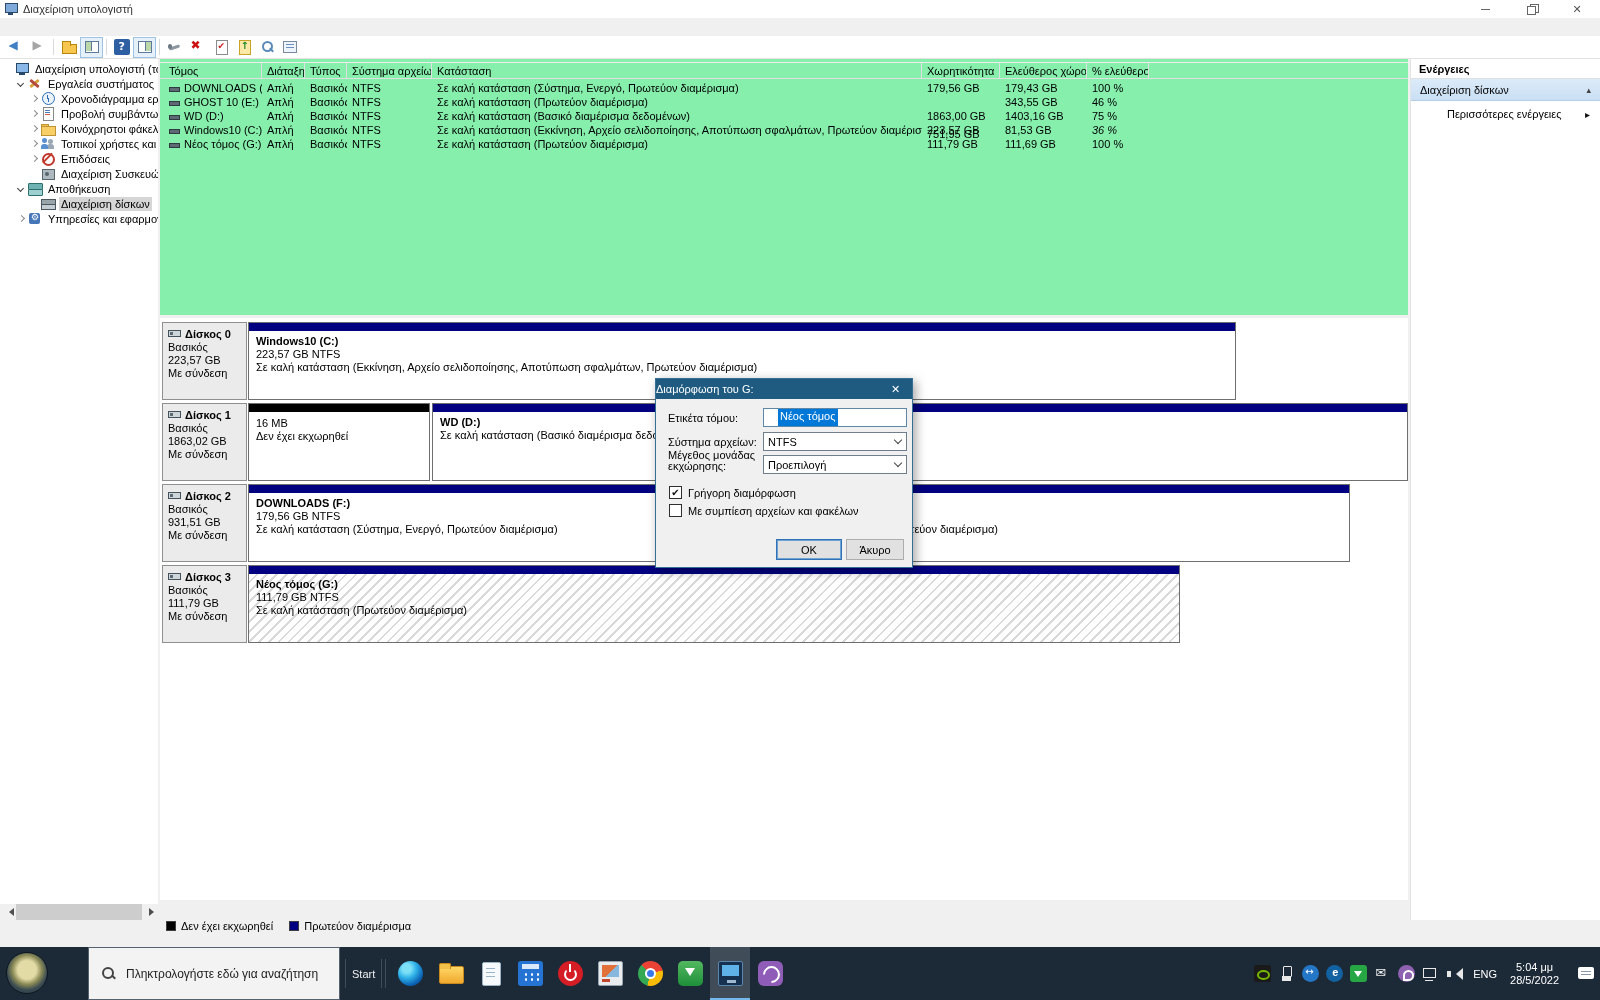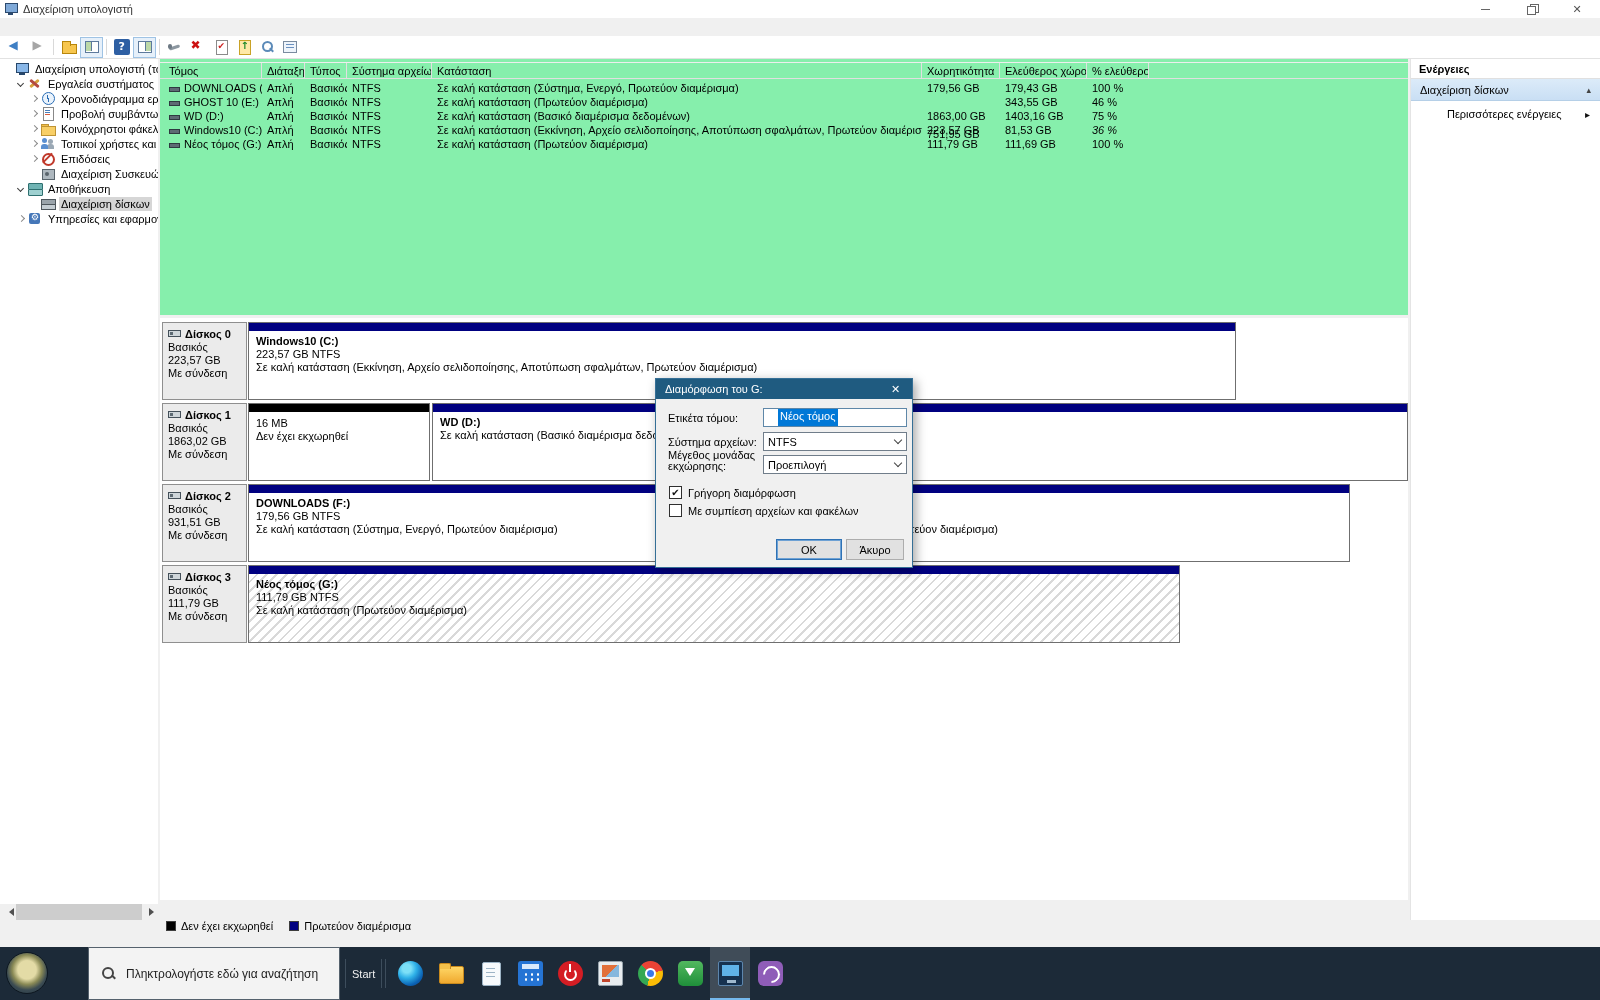--- a/index.html
+++ b/index.html
@@ -119,21 +119,21 @@
   
   #actions{position:absolute;left:1410px;top:59px;width:190px;bottom:27px;background:#fff;border-left:1px solid #e4e4e4}
   .ahdr{height:20px;padding:4px 0 0 8px;font-weight:bold;border-bottom:1px solid #e0e0e0}
   .agroup{height:22px;background:linear-gradient(#dcebf9,#c9dff4);display:flex;align-items:center;justify-content:space-between;padding:0 9px;border-bottom:1px solid #b5cfe7}
   .amore{height:26px;display:flex;align-items:center;justify-content:space-between;padding:0 10px 0 36px}
   .tri-up{font-family:"DejaVu Sans",sans-serif;font-size:9px;color:#444}
   .tri-right{font-family:"DejaVu Sans",sans-serif;font-size:10px;color:#111}
 
   
   #dlg{position:absolute;left:655px;top:378px;width:258px;height:190px;background:#f0f0f0;border:1px solid #356f96;box-shadow:3px 3px 10px rgba(0,0,0,.35);z-index:60}
-  .dtitle{height:20px;background:#1f5b80;color:#fff;display:flex;align-items:center;padding-left:9px}
+  .dtitle{height:20px;background:#1f5b80;color:#fff;display:flex;align-items:center;}
   .dclose{position:absolute;right:0;top:0;width:33px;height:20px;display:flex;align-items:center;justify-content:center;color:#fff;font-size:11px}
   .dlab{position:absolute;line-height:11px}
   .dinput{position:absolute;left:107px;top:29px;width:144px;height:19px;background:#fff;border:1px solid #5e87a8;display:flex;padding-left:14px}
   .selhl{background:#0078d7;color:#fff;padding:1px 2px}
   .dcombo{position:absolute;left:107px;width:144px;height:19px;background:#fff;border:1px solid #707d8a;display:flex;align-items:center;justify-content:space-between;padding-left:4px}
   .dchev{width:16px;height:100%;display:flex;align-items:center;justify-content:center}
   .dchev::before{content:"";width:5px;height:5px;border-right:1px solid #444;border-bottom:1px solid #444;transform:rotate(45deg);margin-top:-3px}
   .dchk{position:absolute;display:flex;align-items:center;gap:6px}
   .cbox{width:13px;height:13px;background:#fff;border:1px solid #2f2f2f;display:flex;align-items:center;justify-content:center;font-size:10px;color:#111;font-family:"DejaVu Sans",sans-serif}
   .dbtn{position:absolute;top:160px;height:21px;background:#e1e1e1;border:1px solid #adadad;display:flex;align-items:center;justify-content:center}
@@ -578,13 +578,32 @@
       <div class="appbtn">
         <div class="ic ic-idm"></div>
       </div>
       <div class="appbtn active">
         <div class="ic ic-computer-management"></div>
       </div>
       <div class="appbtn">
         <div class="ic ic-viber"></div>
       </div>
     </div>
+  <div class="tray">
+    <div id="trayicons">
+        <div class="tic tic-nvidia"></div>
+        <div class="tic tic-usb"></div>
+        <div class="tic tic-teamviewer"></div>
+        <div class="tic tic-e"></div>
+        <div class="tic tic-idm-tray"></div>
+        <div class="tic tic-mail"></div>
+        <div class="tic tic-viber-tray"></div>
+        <div class="tic tic-network"></div>
+        <div class="tic tic-volume"></div>
+      </div>
+    <div class="lang">ENG</div>
+    <div class="clock">
+      <div>5:04 μμ</div>
+      <div>28/5/2022</div>
+    </div>
+    <div class="tic tic-notif"></div>
+  </div>
 </div>
 
 </body></html>

